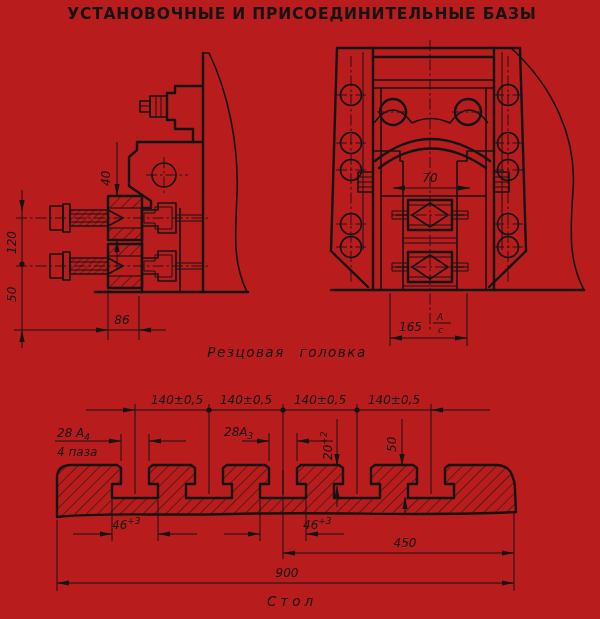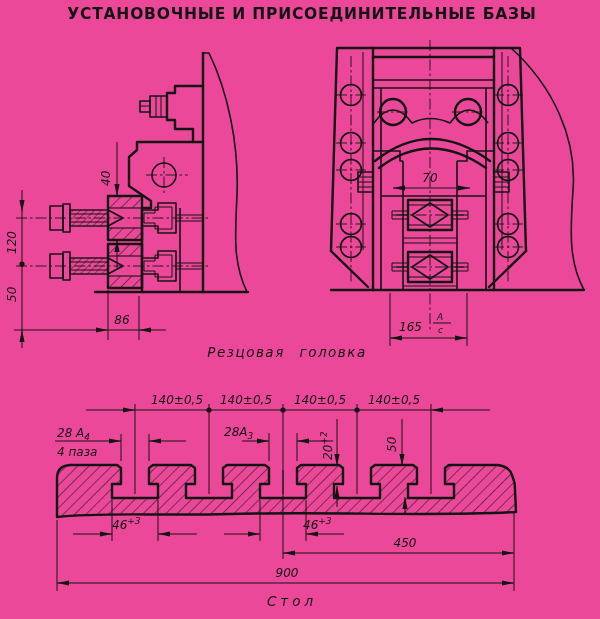--- a/index.html
+++ b/index.html
@@ -1,16 +1,16 @@
 <!DOCTYPE html>
 <html><head>
 <meta charset="utf-8">
 <style>
   html,body{margin:0;padding:0;background:#ffffff;}
-  .stage{width:600px;height:619px;position:relative;background:#ec4899;overflow:hidden;}
+  .stage{width:600px;height:619px;position:relative;background:#b91c1c;overflow:hidden;}
   svg{display:block;}
   text{font-family:"DejaVu Sans",sans-serif;fill:#141414;}
   .title-t{font-size:15.5px;font-weight:bold;letter-spacing:.8px;}
   .dim{font-size:12px;font-style:italic;}
   .dim-s{font-size:9px;font-style:italic;}
   .cap{font-size:13.5px;font-style:italic;letter-spacing:1.5px;word-spacing:9px;}
   .cap2{font-size:13.5px;font-style:italic;letter-spacing:4px;}
   .thick{stroke:#141414;stroke-width:2.4;fill:none;stroke-linejoin:round;stroke-linecap:round;}
   .med{stroke:#141414;stroke-width:1.6;fill:none;stroke-linejoin:round;}
   .thin{stroke:#141414;stroke-width:1;fill:none;}

